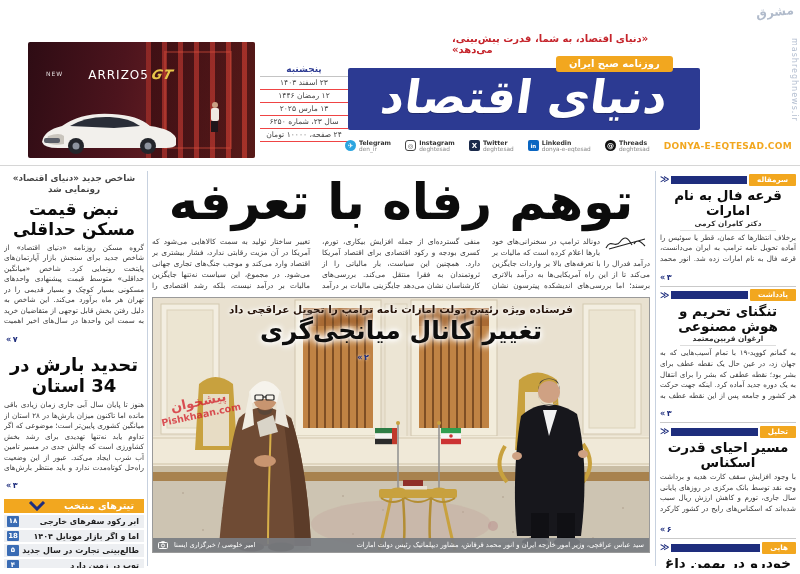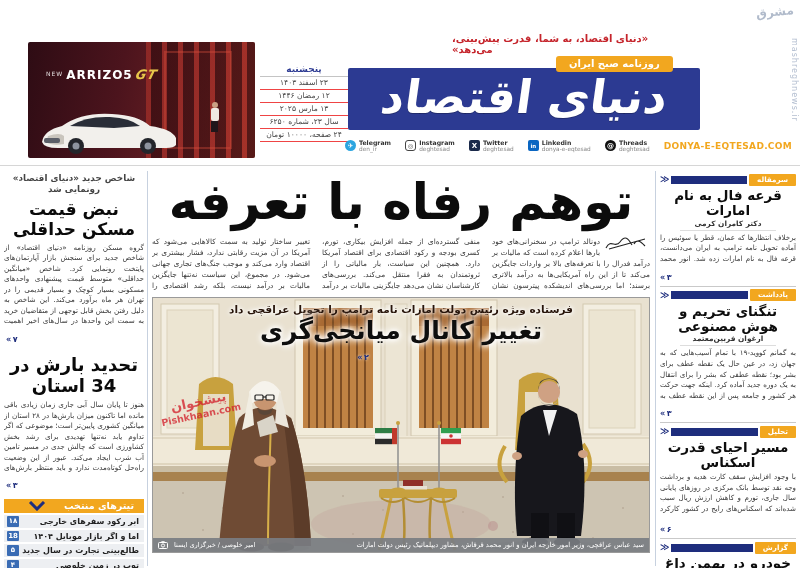--- a/index.html
+++ b/index.html
@@ -10,21 +10,21 @@
   .header { position:absolute; top:0; left:0; right:0; height:166px; background:#fff; border-bottom:1px solid #d6d6d6; }
 
   
   .ad { position:absolute; left:28px; top:42px; width:227px; height:116px; border-radius:2px; overflow:hidden;
         background:linear-gradient(100deg,#2e0c14 0%,#4c141d 40%,#6e2124 75%,#8a2d26 100%); direction:ltr; }
   .ad-gate { position:absolute; right:0; top:0; width:48%; height:100%;
         background:repeating-linear-gradient(90deg, rgba(196,56,44,.50) 0 5px, rgba(46,10,12,.55) 5px 16px); }
   .ad-gate2 { position:absolute; right:10%; top:8%; width:30%; height:84%; border:2px solid rgba(220,80,60,.35); }
   .ad-text { position:absolute; left:18px; top:22px; color:#fff; letter-spacing:1px; }
   .ad-text .l1 { font-size:6px; opacity:.85; display:inline-block; margin-right:3px; vertical-align:3px; }
-  .ad-text .l2 { font-size:12px; font-weight:bold; }
+  .ad-text .l2 { font-size:12px; font-weight:normal;margin-left:22px; }
   .ad-text .gt { color:#e8c64a; font-style:italic; font-weight:bold; font-size:13px; transform:skewX(-15deg); display:inline-block; margin-left:3px; }
   .ad-man { position:absolute; right:36px; bottom:26px; width:9px; height:30px; }
   .ad-man .head { width:6px; height:6px; border-radius:50%; background:#caa184; margin:0 auto; }
   .ad-man .torso { width:8px; height:13px; background:#efe9e2; border-radius:2px; margin:0 auto; }
   .ad-man .legs { width:7px; height:11px; background:#20161a; margin:0 auto; }
   .ad-car { position:absolute; left:6px; bottom:4px; }
 
   
   .dates { position:absolute; left:260px; top:64px; width:88px; font-size:7.6px; color:#444; text-align:center; direction:rtl; }
   .dates .row { border-bottom:1px solid #ef4444; padding:1px 2px 2px; line-height:9px; white-space:nowrap; }
@@ -227,21 +227,21 @@
     </div>
     <div class="sel-item">
       <span class="sel-title">اما و اگر بازار موبایل ۱۴۰۴</span>
       <span class="sel-page">18</span>
     </div>
     <div class="sel-item">
       <span class="sel-title">طالع‌بینی تجارت در سال جدید</span>
       <span class="sel-page">۵</span>
     </div>
     <div class="sel-item">
-      <span class="sel-title">توپ در زمین خلوصی</span>
+      <span class="sel-title">توپ در زمین دارد</span>
       <span class="sel-page">۴</span>
     </div>
 
   </div>
 
   <div class="col-center">
     <div class="lead-headline">توهم رفاه با تعرفه</div>
     <div class="lead-body">
       <div class="lead-col jtext">
         <svg class="signature" width="46" height="15" viewBox="0 0 46 15">
@@ -439,21 +439,21 @@
         <span class="rs-bar"></span>
         <span class="rs-waves">≪</span>
       </div>
       <div class="rs-title">مسیر احیای قدرت اسکناس</div>
       <div class="rs-body jtext rb2">با وجود افزایش سقف کارت هدیه و برداشت وجه نقد توسط بانک مرکزی در روزهای پایانی سال جاری، تورم و کاهش ارزش ریال سبب شده‌اند که اسکناس‌های رایج در کشور کارکرد چندانی در تراکنش‌های روزمره نداشته باشند. در چنین شرایطی، عرضه اسکناس‌های درشت می‌تواند تا حدودی راهگشا باشد.</div>
       <div class="rs-page"><span class="page-mark">۶</span></div>
     </div>
 
     <div class="rs-article">
       <div class="rs-head">
-        <span class="rs-label">گزارش</span>
+        <span class="rs-label">هایی</span>
         <span class="rs-bar"></span>
         <span class="rs-waves">≪</span>
       </div>
       <div class="rs-title">خودرو در بهمن داغ</div>
 
     </div>
 
   </div>
 </div>
 

